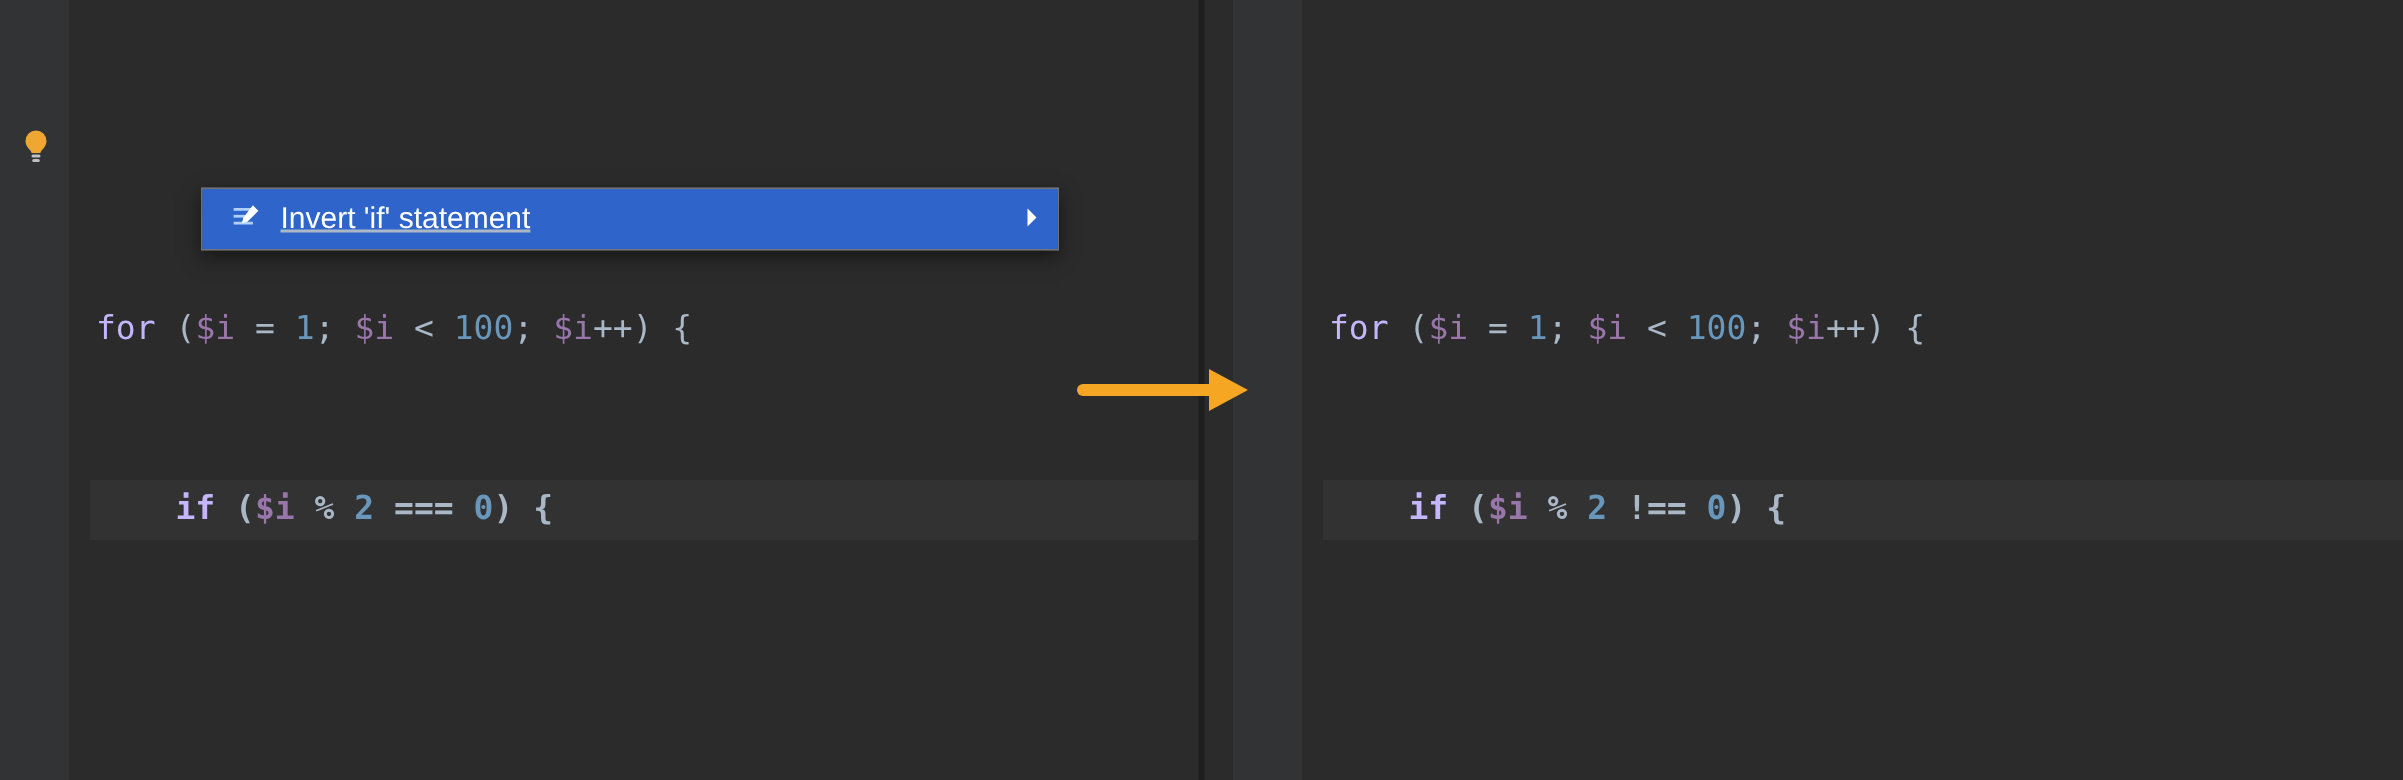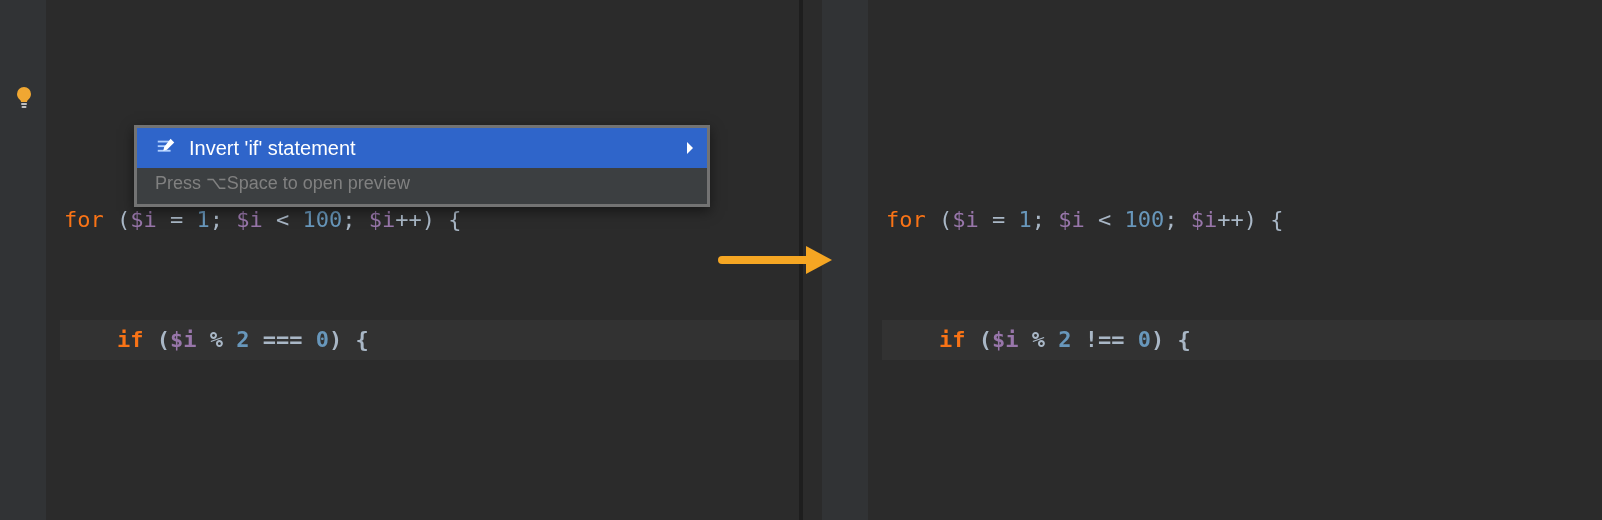--- a/index.html
+++ b/index.html
@@ -48,44 +48,45 @@
   }
   .line {
     height: 40px;
     padding-left: 4px;
   }
   .line.hl {
     background: #323232;
     font-weight: bold;
   }
   
-  .kw   { color: #f97316; }          
+  .kw   { color: #c4b5fd; }          
   .var  { color: #9876aa; }          
   .num  { color: #6897bb; }        
   .pn   { color: #a9b7c6; }
   
   .bulb {
     position: absolute;
     left: 12px;
     top: 85px;
     width: 24px;
     height: 24px;
   }
   
   .intention-menu {
     position: absolute;
     left: 134px;
     top: 125px;
     width: 570px;
     background: #3c3f41;
-    border: 3px solid #737373;
+    border: 1px solid #737373;
     box-shadow: 0 4px 12px rgba(0,0,0,0.5);
     font-family: -apple-system, "Helvetica Neue", Arial, sans-serif;
     font-size: 20px;
     z-index: 10;
+    text-decoration: underline;
   }
   .menu-item {
     display: flex;
     align-items: center;
     height: 40px;
     padding: 0 12px 0 18px;
     color: #bbbbbb;
     position: relative;
   }
   .menu-item.selected {
@@ -156,21 +157,20 @@
           <path d="M17 2l4 4-8 8-4 1 1-4z" fill="#ffffff"></path>
         </svg>
       </span>
       <span class="mi-label">Invert 'if' statement</span>
       <span class="submenu-arrow">
         <svg width="10" height="14" viewBox="0 0 10 14">
             <path d="M2 1l6 6-6 6z" fill="#ffffff"></path>
           </svg>
       </span>
     </div>
-    <div class="menu-hint">Press ⌥Space to open preview</div>
   </div>
 </div>
 
 <div class="divider"></div>
 
 <div class="big-arrow">
   <svg width="120" height="40" viewBox="0 0 120 40">
     <line x1="4" y1="20" x2="92" y2="20" stroke="#f5a623" stroke-width="8" stroke-linecap="round"></line>
     <path d="M88 6 L114 20 L88 34 Z" fill="#f5a623"></path>
   </svg>

